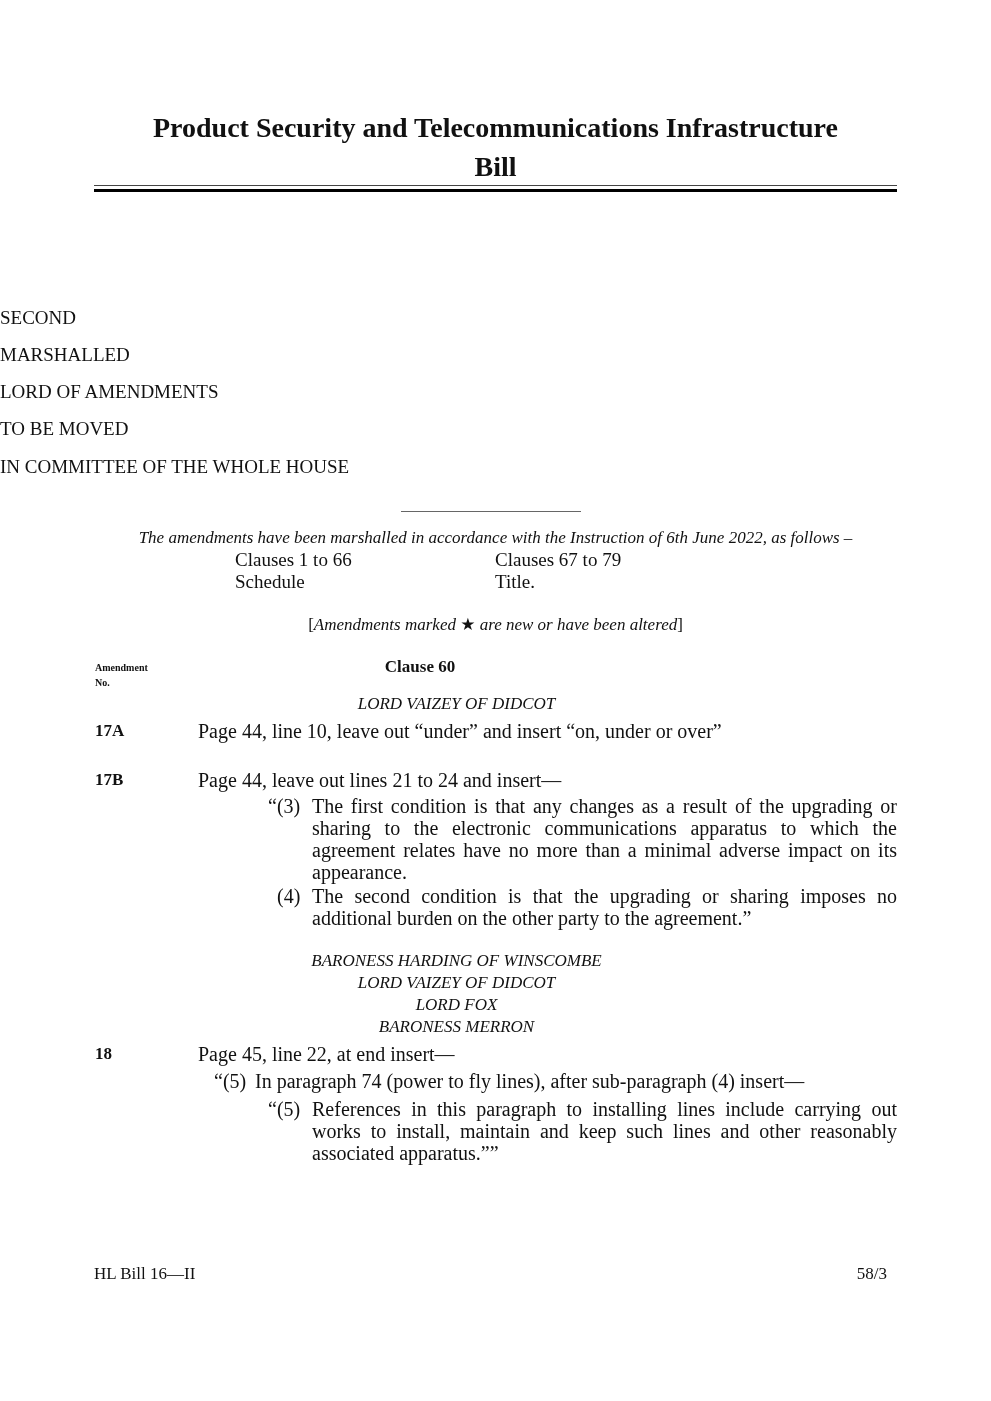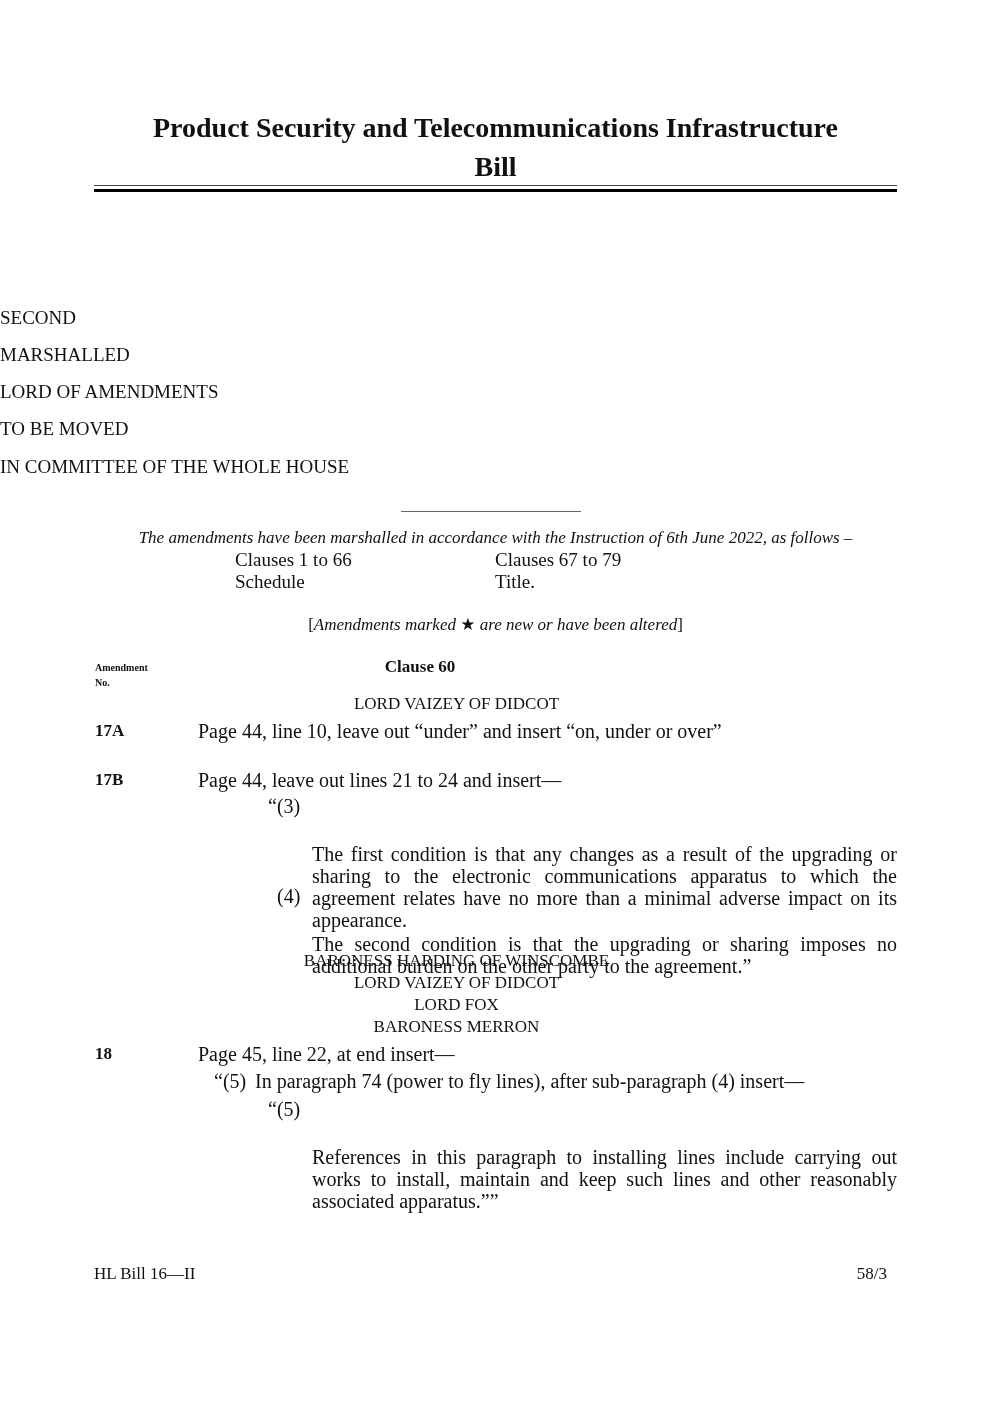--- a/index.html
+++ b/index.html
@@ -17,24 +17,24 @@
     .rule-thin { left: 94px; width: 803px; top: 185px; height: 1px; background: #444; }
     .rule-thick { left: 94px; width: 803px; top: 189px; height: 3px; background: #000; }
     .head-line { left: 0; width: 991px; text-align: left; font-size: 19px; line-height: 22px; }
     .sep { left: 401px; width: 180px; top: 511px; height: 1px; background: #666; }
     .intro { left: 94px; width: 803px; top: 528px; text-align: center; font-style: italic; font-size: 17px; line-height: 20px; }
     .col { font-size: 19px; line-height: 22px; }
     .note { left: 0; width: 991px; top: 614px; text-align: center; font-size: 17px; }
     .note i { font-style: italic; margin-top: 44px; }
     .amd-label { left: 95px; top: 660px; font-weight: bold; font-size: 10px; line-height: 15px; }
     .clause { left: 0; width: 840px; top: 657px; text-align: center; font-weight: bold; font-size: 17px; }
-    .sponsor { left: 0; width: 913px; text-align: center; font-size: 17px; line-height: 22px; }
+    .sponsor { left: 0; width: 913px; text-align: center; font-size: 17px; line-height: 22px; font-style: italic; }
     .num { left: 95px; font-weight: bold; font-size: 17px; }
     .text { font-size: 20px; line-height: 22px; }
-    .just { text-align: justify; text-align-last: left; margin-top: 48px; }
+    .just { text-align: justify; text-align-last: left; }
     .sub { display: flex; }
     .sub .lbl { flex: none; }
     .footer { font-size: 17px; }
   </style>
 </head>
 <body>
 
 <div>
 
   <div class="abs title">

